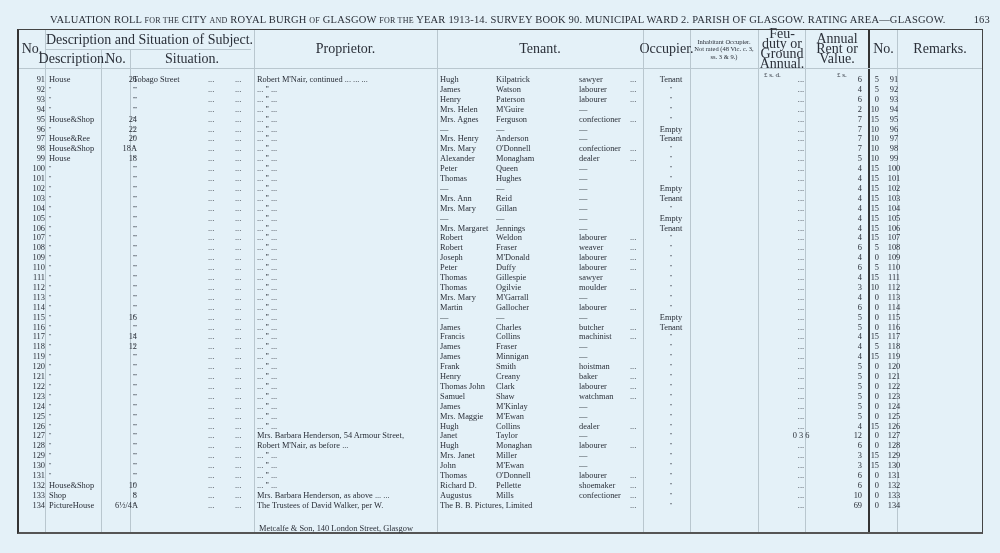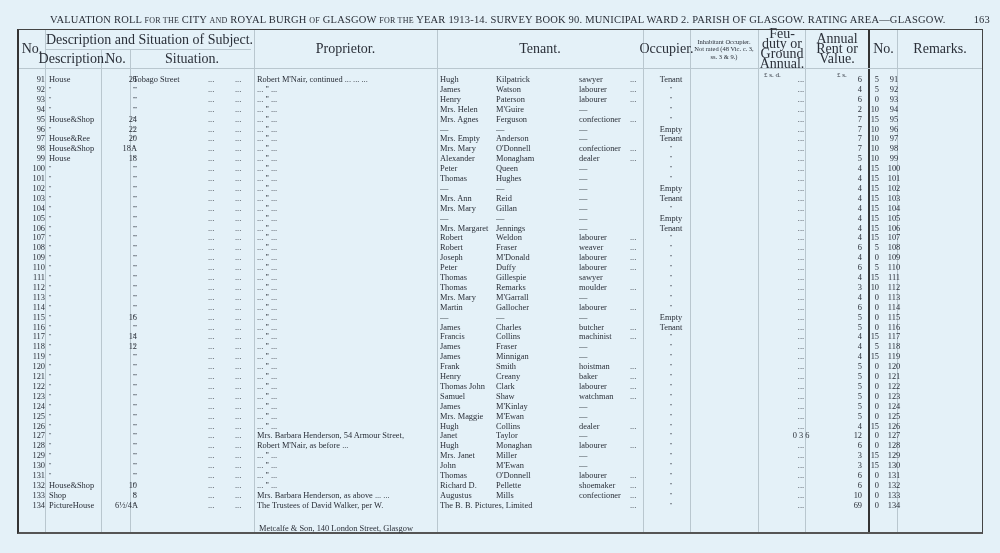--- a/index.html
+++ b/index.html
@@ -192,21 +192,21 @@
         <span class="c-rno">96</span>
         <span class="c-d1">...</span>
         <span class="c-d2">...</span>
       </div>
       <div class="row" style="top: 104.4px;">
         <span class="c-no">97</span>
         <span class="c-desc">House&amp;Ree</span>
         <span class="c-num">20</span>
         <span class="c-sit ditto">"</span>
         <span class="c-prop">...   "   ...</span>
-        <span class="c-tf">Mrs. Empty</span>
+        <span class="c-tf">Mrs. Henry</span>
         <span class="c-tl">Anderson</span>
         <span class="c-occ">—</span>
         <span class="c-dots"></span>
         <span class="c-stat">Tenant</span>
         <span class="c-fd">...</span>
         <span class="c-rl">7</span>
         <span class="c-rs">10</span>
         <span class="c-rno">97</span>
         <span class="c-d1">...</span>
         <span class="c-d2">...</span>
@@ -463,21 +463,21 @@
         <span class="c-d1">...</span>
         <span class="c-d2">...</span>
       </div>
       <div class="row" style="top: 252.9px;">
         <span class="c-no">112</span>
         <span class="c-desc ditto">"</span>
         <span class="c-num ditto">"</span>
         <span class="c-sit ditto">"</span>
         <span class="c-prop">...   "   ...</span>
         <span class="c-tf">Thomas</span>
-        <span class="c-tl">Remarks</span>
+        <span class="c-tl">Ogilvie</span>
         <span class="c-occ">moulder</span>
         <span class="c-dots">...</span>
         <span class="c-stat ditto">"</span>
         <span class="c-fd">...</span>
         <span class="c-rl">3</span>
         <span class="c-rs">10</span>
         <span class="c-rno">112</span>
         <span class="c-d1">...</span>
         <span class="c-d2">...</span>
       </div>

